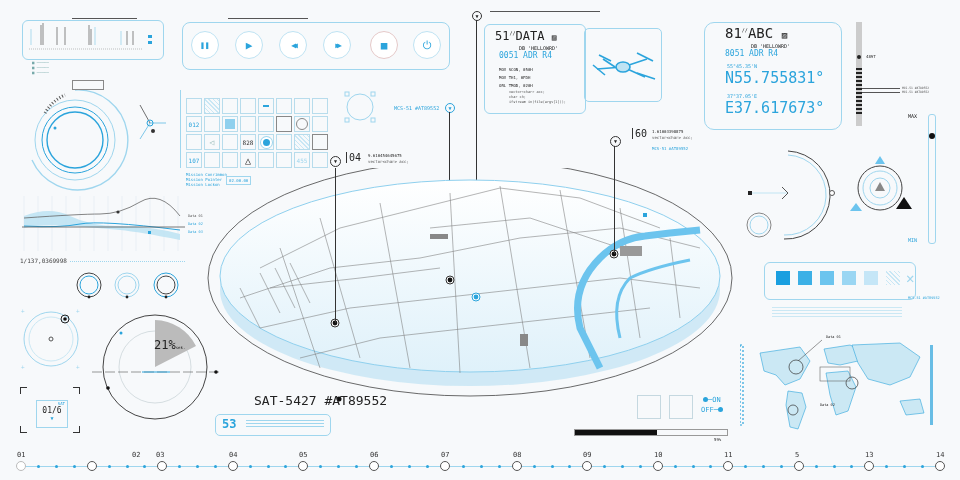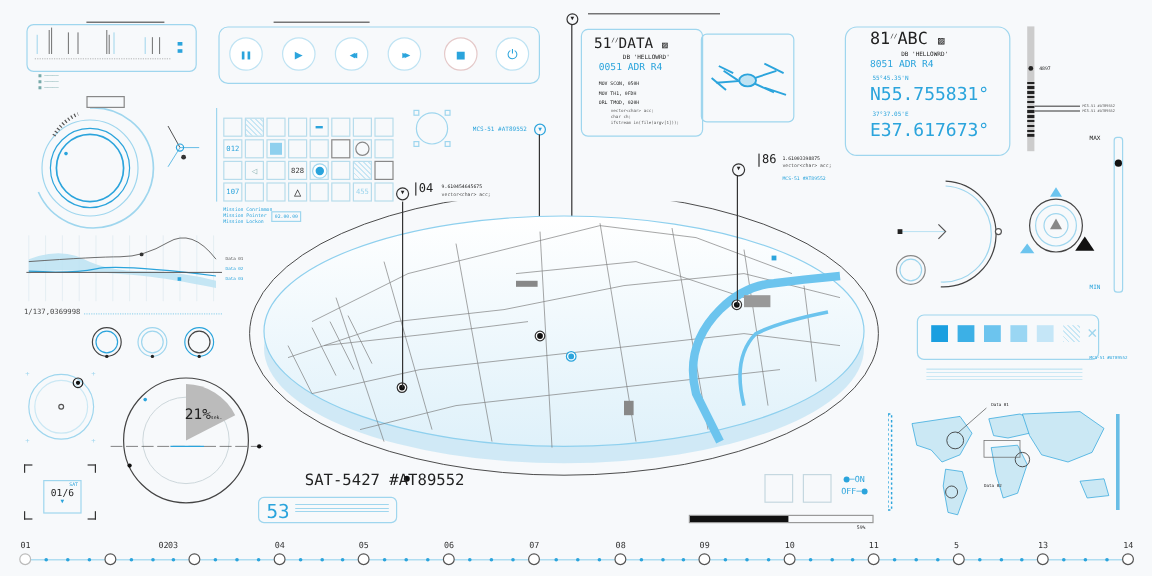--- a/index.html
+++ b/index.html
@@ -385,30 +385,30 @@
 
 <div class="abs" style="left:330px;top:156px;width:9px;height:9px;border:1px solid #333;border-radius:50%;font-size:5px;text-align:center;line-height:9px;">▼</div>
 <div class="abs" style="left:346px;top:152px;">
   <span class="abs" style="left:0;top:0;font-size:10px;border-left:1px solid #333;padding-left:2px;">04</span>
   <span class="abs" style="left:22px;top:1px;font-size:4px;white-space:nowrap;">9.610454645675</span>
   <span class="abs" style="left:22px;top:7px;font-size:4px;white-space:nowrap;color:#555;">vector&lt;char&gt; acc;</span>
 </div>
 
 <div class="abs" style="left:610px;top:136px;width:9px;height:9px;border:1px solid #333;border-radius:50%;font-size:5px;text-align:center;line-height:9px;">▼</div>
 <div class="abs" style="left:632px;top:128px;">
-  <span class="abs" style="left:0;top:0;font-size:10px;border-left:1px solid #333;padding-left:2px;">86</span>
+  <span class="abs" style="left:0;top:0;font-size:10px;border-left:1px solid #333;padding-left:2px;">60</span>
   <span class="abs" style="left:20px;top:1px;font-size:4px;white-space:nowrap;">1.61003398875</span>
   <span class="abs" style="left:20px;top:7px;font-size:4px;white-space:nowrap;color:#555;">vector&lt;char&gt; acc;</span>
   <span class="abs blue" style="left:20px;top:18px;font-size:4px;white-space:nowrap;">MCS-51 #AT89552</span>
 </div>
 
 <div class="abs" style="left:254px;top:393px;font-size:13px;">SAT-5427 #AT89552</div>
 
 <div class="abs" style="left:215px;top:414px;width:114px;height:20px;border:1px solid #9fd6ee;border-radius:5px;">
-  <span class="abs blue" style="left:6px;top:2px;font-size:16px;">53</span>
+  <span class="abs blue" style="left:6px;top:2px;font-size:12px;font-weight:bold;">53</span>
   <span class="abs" style="left:30px;top:5px;width:78px;height:8px;background:repeating-linear-gradient(#9fd6ee 0 1px,transparent 1px 3px);"></span>
 </div>
 
 <div class="abs" style="left:637px;top:395px;width:22px;height:22px;border:1px solid #c5d8e0;"></div>
 <div class="abs" style="left:669px;top:395px;width:22px;height:22px;border:1px solid #c5d8e0;"></div>
 <div class="abs" style="left:703px;top:396px;font-size:7px;color:#2ba4dc;">
   <span style="display:inline-block;width:5px;height:5px;border-radius:50%;background:#2ba4dc;"></span>─<span>ON</span>
 </div>
 <div class="abs" style="left:701px;top:406px;font-size:7px;color:#2ba4dc;">
   <span>OFF</span>─<span style="display:inline-block;width:5px;height:5px;border-radius:50%;background:#2ba4dc;"></span>
@@ -449,21 +449,21 @@
     <rect x="190" y="10" width="3" height="80" fill="#2ba4dc" opacity="0.7"></rect>
   </svg>
   <span class="abs" style="left:86px;top:0;font-size:3.5px;">Data 01</span>
   <span class="abs" style="left:80px;top:68px;font-size:3.5px;">Data 02</span>
 </div>
 
 <div class="abs" style="left:20px;top:466px;width:920px;height:1px;background:#9fd6ee;"></div>
 <div>
   <span class="tl-label" style="left:17px;">01</span>
   <span class="tl-label" style="left:88px;margin-left:44px;">02</span>
-  <span class="tl-label" style="left:140px;">03</span>
+  <span class="tl-label" style="left:156px;">03</span>
   <span class="tl-label" style="left:229px;">04</span>
   <span class="tl-label" style="left:299px;">05</span>
   <span class="tl-label" style="left:370px;">06</span>
   <span class="tl-label" style="left:441px;">07</span>
   <span class="tl-label" style="left:513px;">08</span>
   <span class="tl-label" style="left:583px;">09</span>
   <span class="tl-label" style="left:654px;">10</span>
   <span class="tl-label" style="left:724px;">11</span>
   <span class="tl-label" style="left:795px;">5</span>
   <span class="tl-label" style="left:865px;">13</span>

